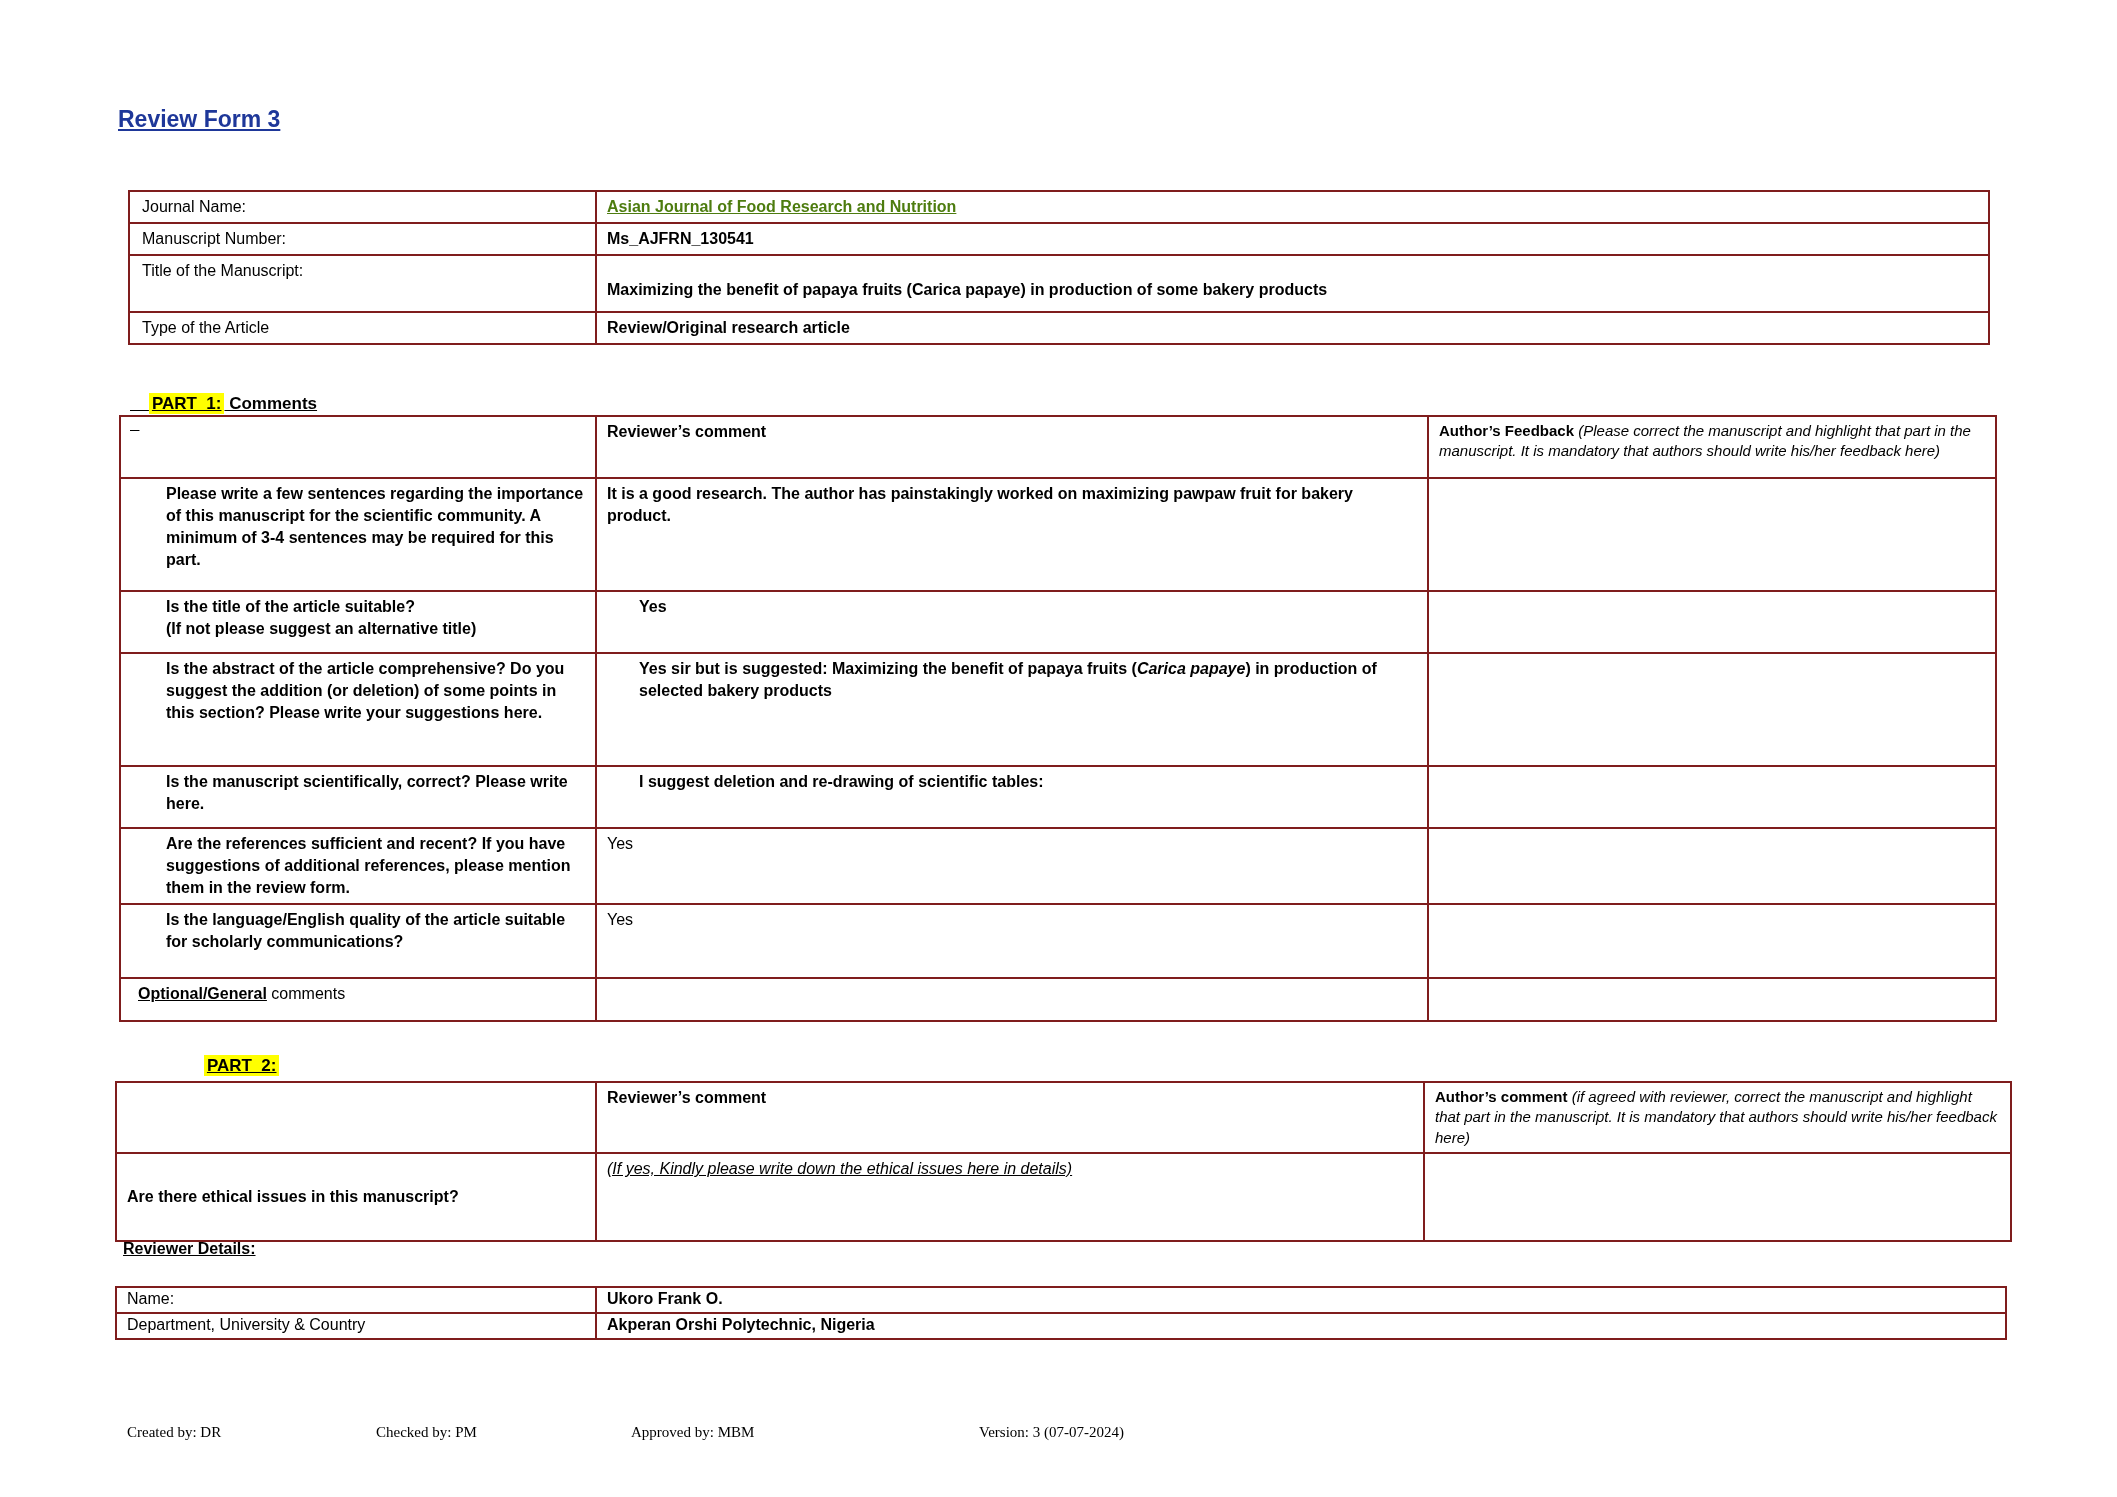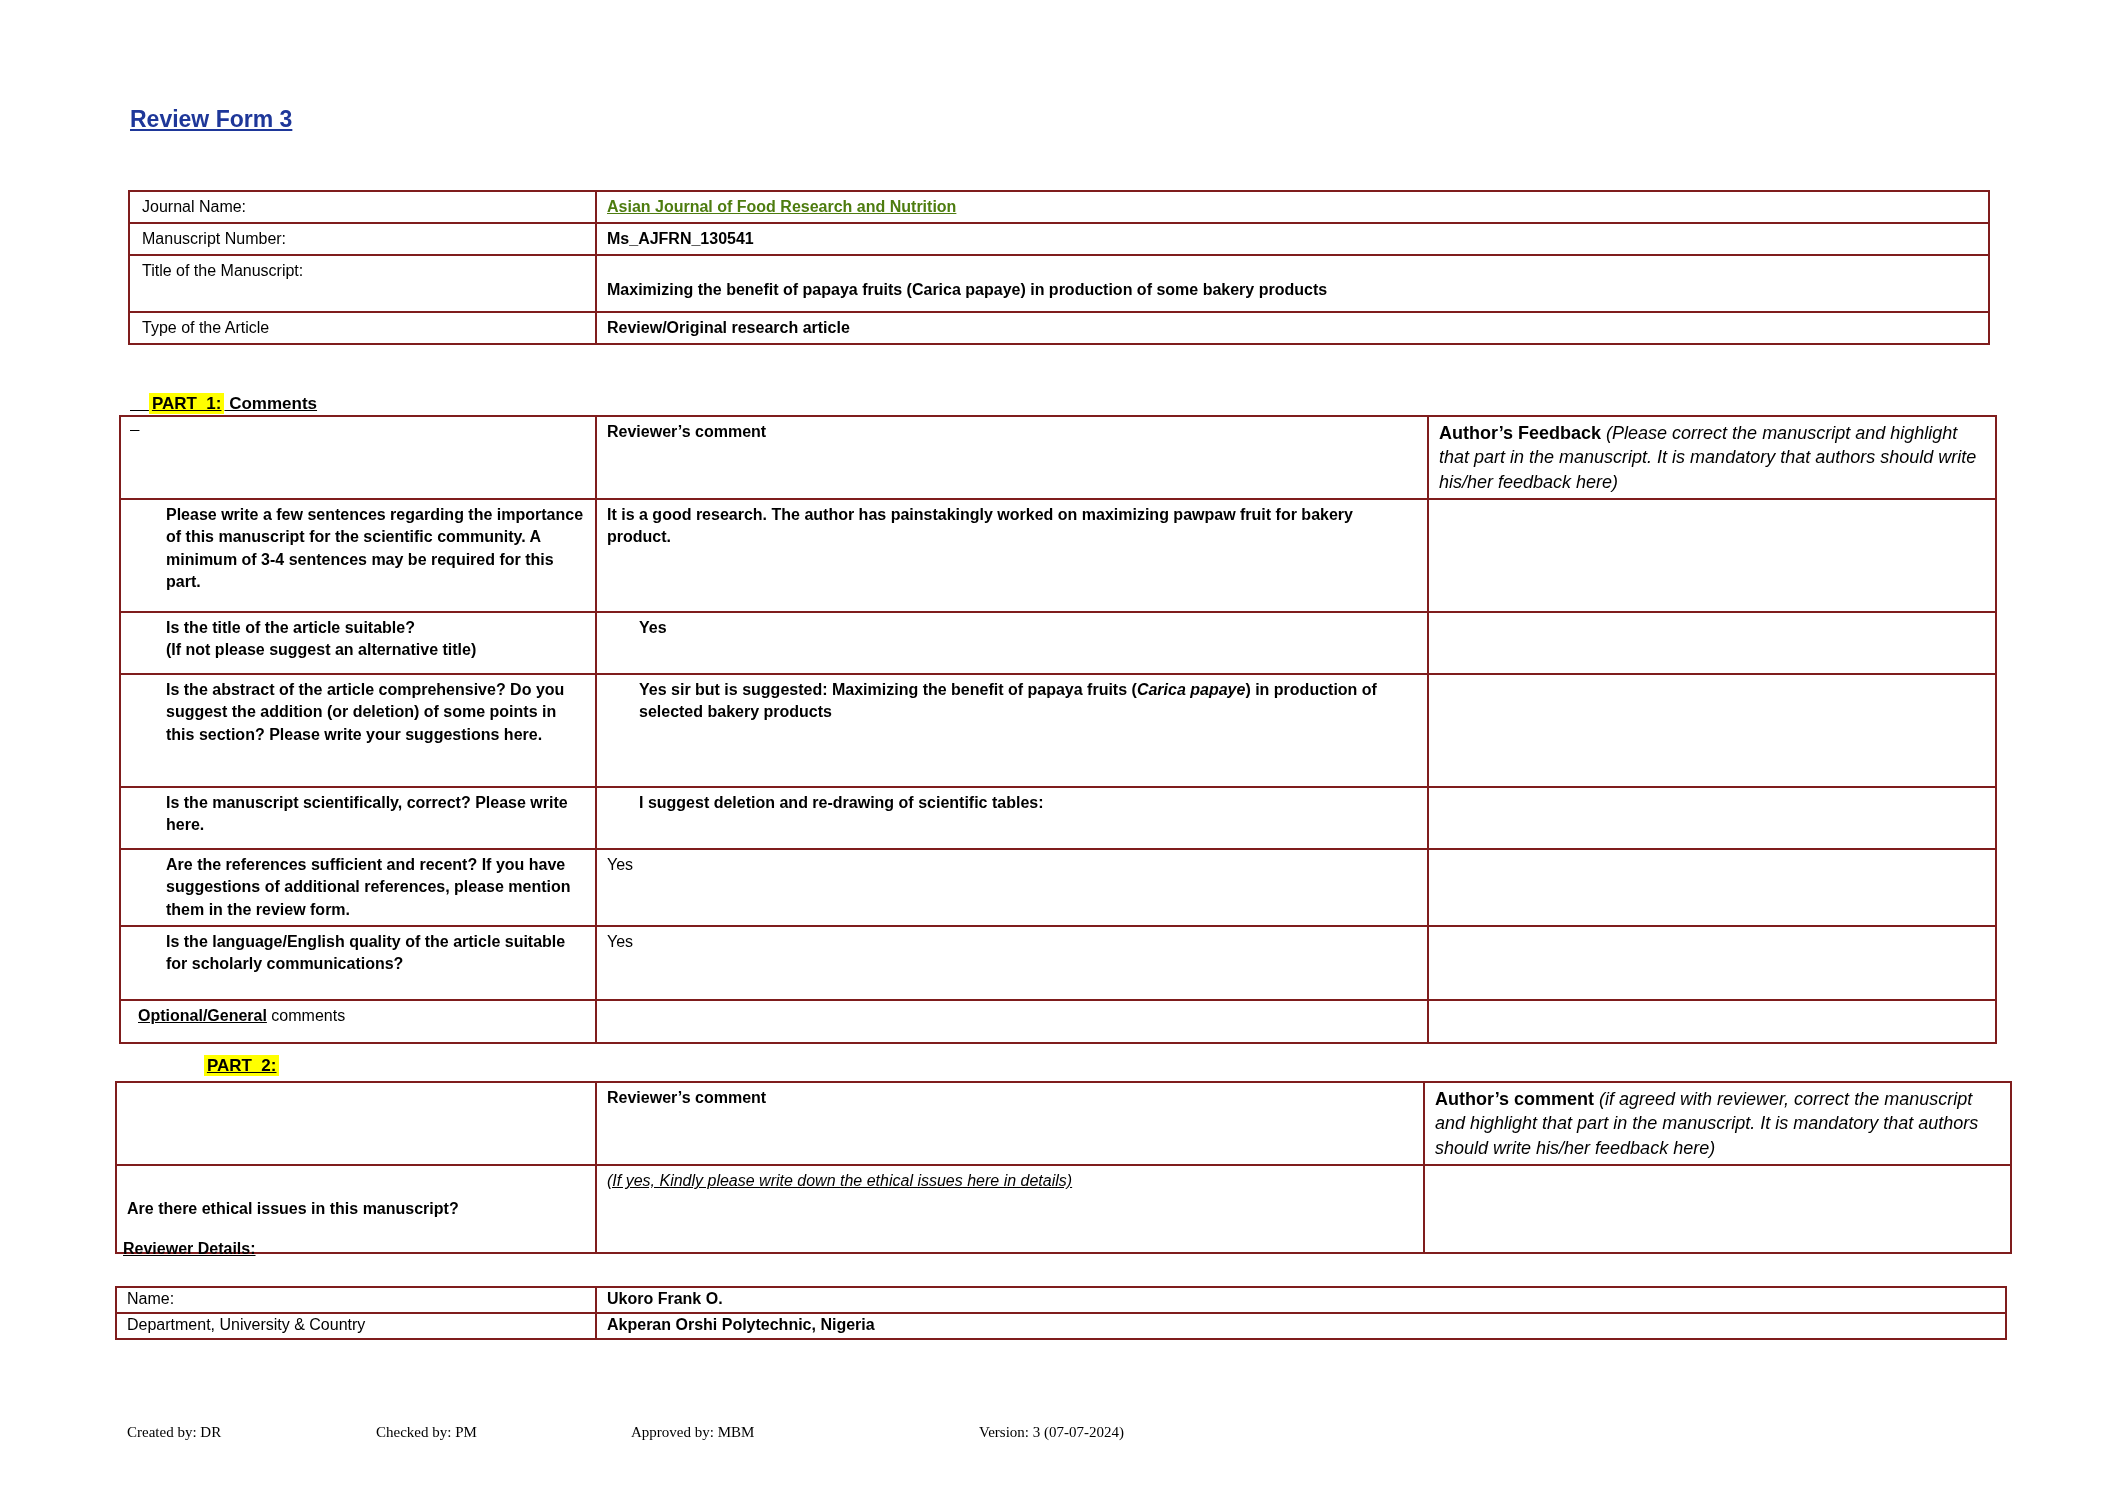--- a/index.html
+++ b/index.html
@@ -11,21 +11,21 @@
   }
   .page {
     position: relative;
     width: 2117px;
     height: 1497px;
     background: #ffffff;
     overflow: hidden;
   }
   .doc-title {
     position: absolute;
-    left: 130px;
+    left: 118px;
     top: 106px;
     font-size: 23px;
     font-weight: bold;
     color: #1e3799;
     text-decoration: underline;
   }
   table {
     border-collapse: collapse;
     table-layout: fixed;
   }
@@ -52,21 +52,21 @@
   .sec-heading { position: absolute; font-size: 17px; font-weight: bold; white-space: pre; }
   .hl { background: #ffff00; white-space: pre; padding: 1px 3px; }
   .hl-underline { text-decoration: underline; }
   
   .part1-table { position: absolute; left: 119px; top: 415px; width: 1876px; }
   .qcell { font-weight: bold; padding-left: 45px; }
   .ans-bold { font-weight: bold; }
   .ans-plain { font-weight: normal; }
   .ind { padding-left: 42px; }
   .colhead { font-weight: bold; }
-  .feedback-head { font-size: 18px; line-height: 1.36; }
+  .feedback-head { font-size: 15px; line-height: 1.36; }
   .feedback-head .b { font-weight: bold; }
   .feedback-head .i { font-style: italic; }
   .opt-cell { padding-left: 17px; }
   .opt-bold { font-weight: bold; text-decoration: underline; }
   
   .part2-table { position: absolute; left: 115px; top: 1081px; width: 1895px; }
   .p2-q { font-weight: bold; vertical-align: middle; padding-left: 10px; }
   .hint { font-style: italic; text-decoration: underline; }
   
   .details-heading {

